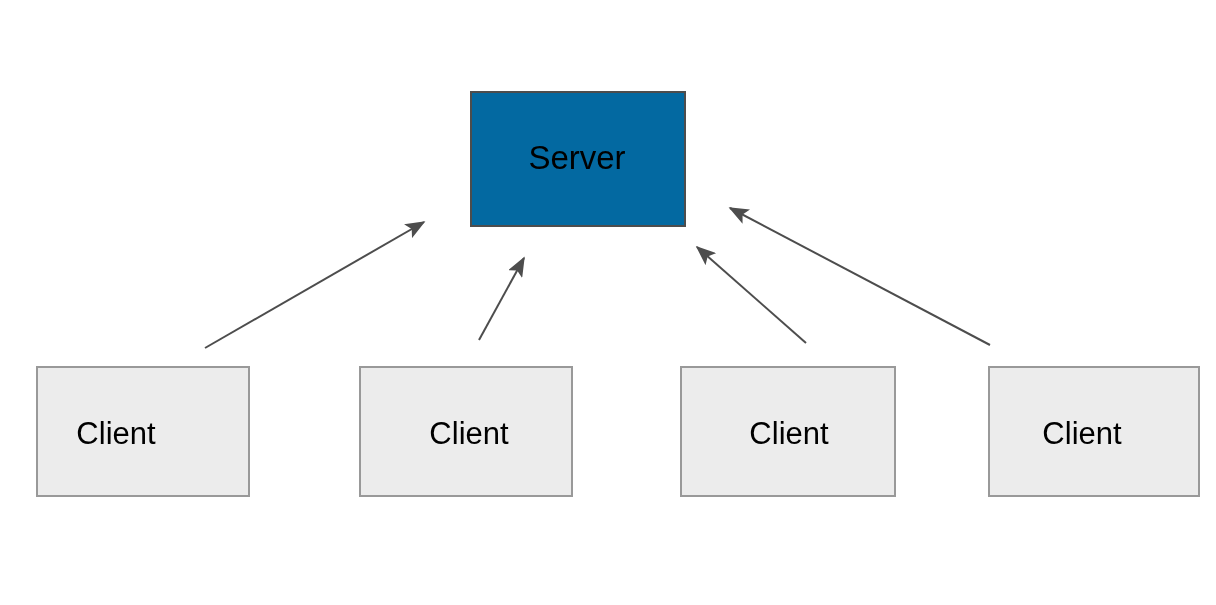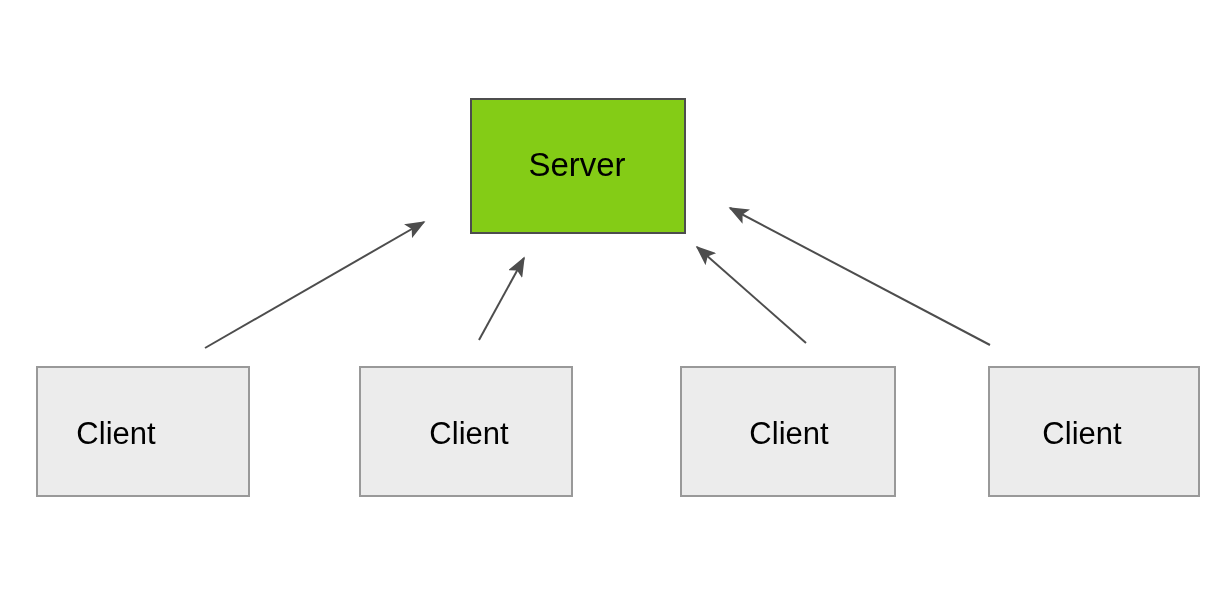--- a/index.html
+++ b/index.html
@@ -42,21 +42,21 @@
     width: 1216px;
     height: 605px;
     pointer-events: none;
   }
 </style>
 </head>
 <body>
 
 <div id="diagram-canvas">
 
-  <div class="node-box" style="left: 470px; top: 91px; width: 216px; height: 136px; border: 2px solid rgb(77, 77, 77); background: #84cc16; margin-top: 7px;">
+  <div class="node-box" style="left: 470px; top: 91px; width: 216px; height: 136px; border: 2px solid rgb(77, 77, 77); background: #0369a1;">
     <span class="node-label" style="font-size: 33px; color: rgb(0, 0, 0); top: 47.5px; transform: translateX(-1px);">Server</span>
   </div>
 
   <div class="node-box" style="left: 36px; top: 366px; width: 214px; height: 131px; border: 2px solid rgb(153, 153, 153); background: rgb(236, 236, 236);">
     <span class="node-label" style="font-size: 31px; color: rgb(0, 0, 0); top: 49.5px; transform: translateX(-27px);">Client</span>
   </div>
 
   <div class="node-box" style="left: 359px; top: 366px; width: 214px; height: 131px; border: 2px solid rgb(153, 153, 153); background: rgb(236, 236, 236);">
     <span class="node-label" style="font-size: 31px; color: rgb(0, 0, 0); top: 49.5px; transform: translateX(3px);">Client</span>
   </div>

